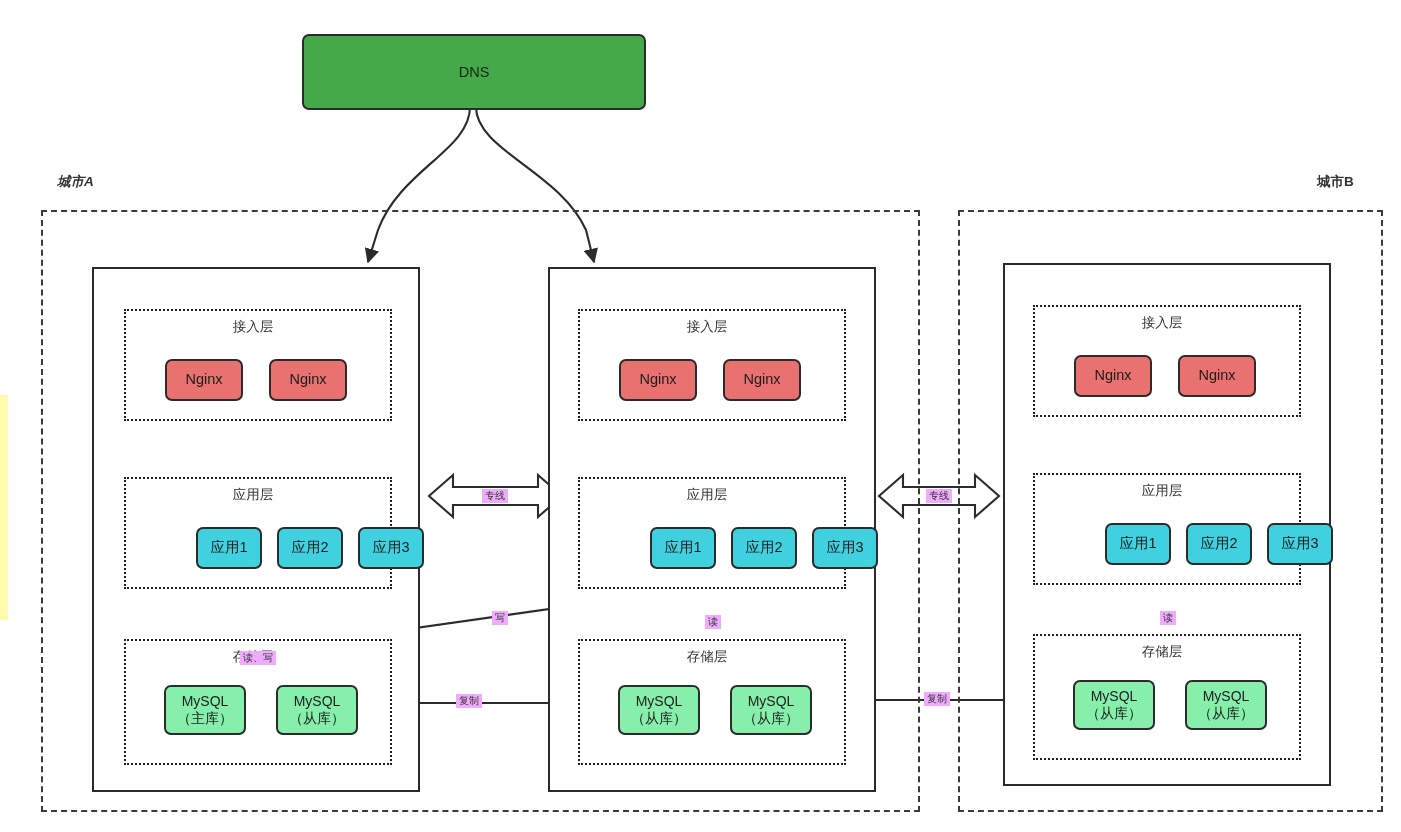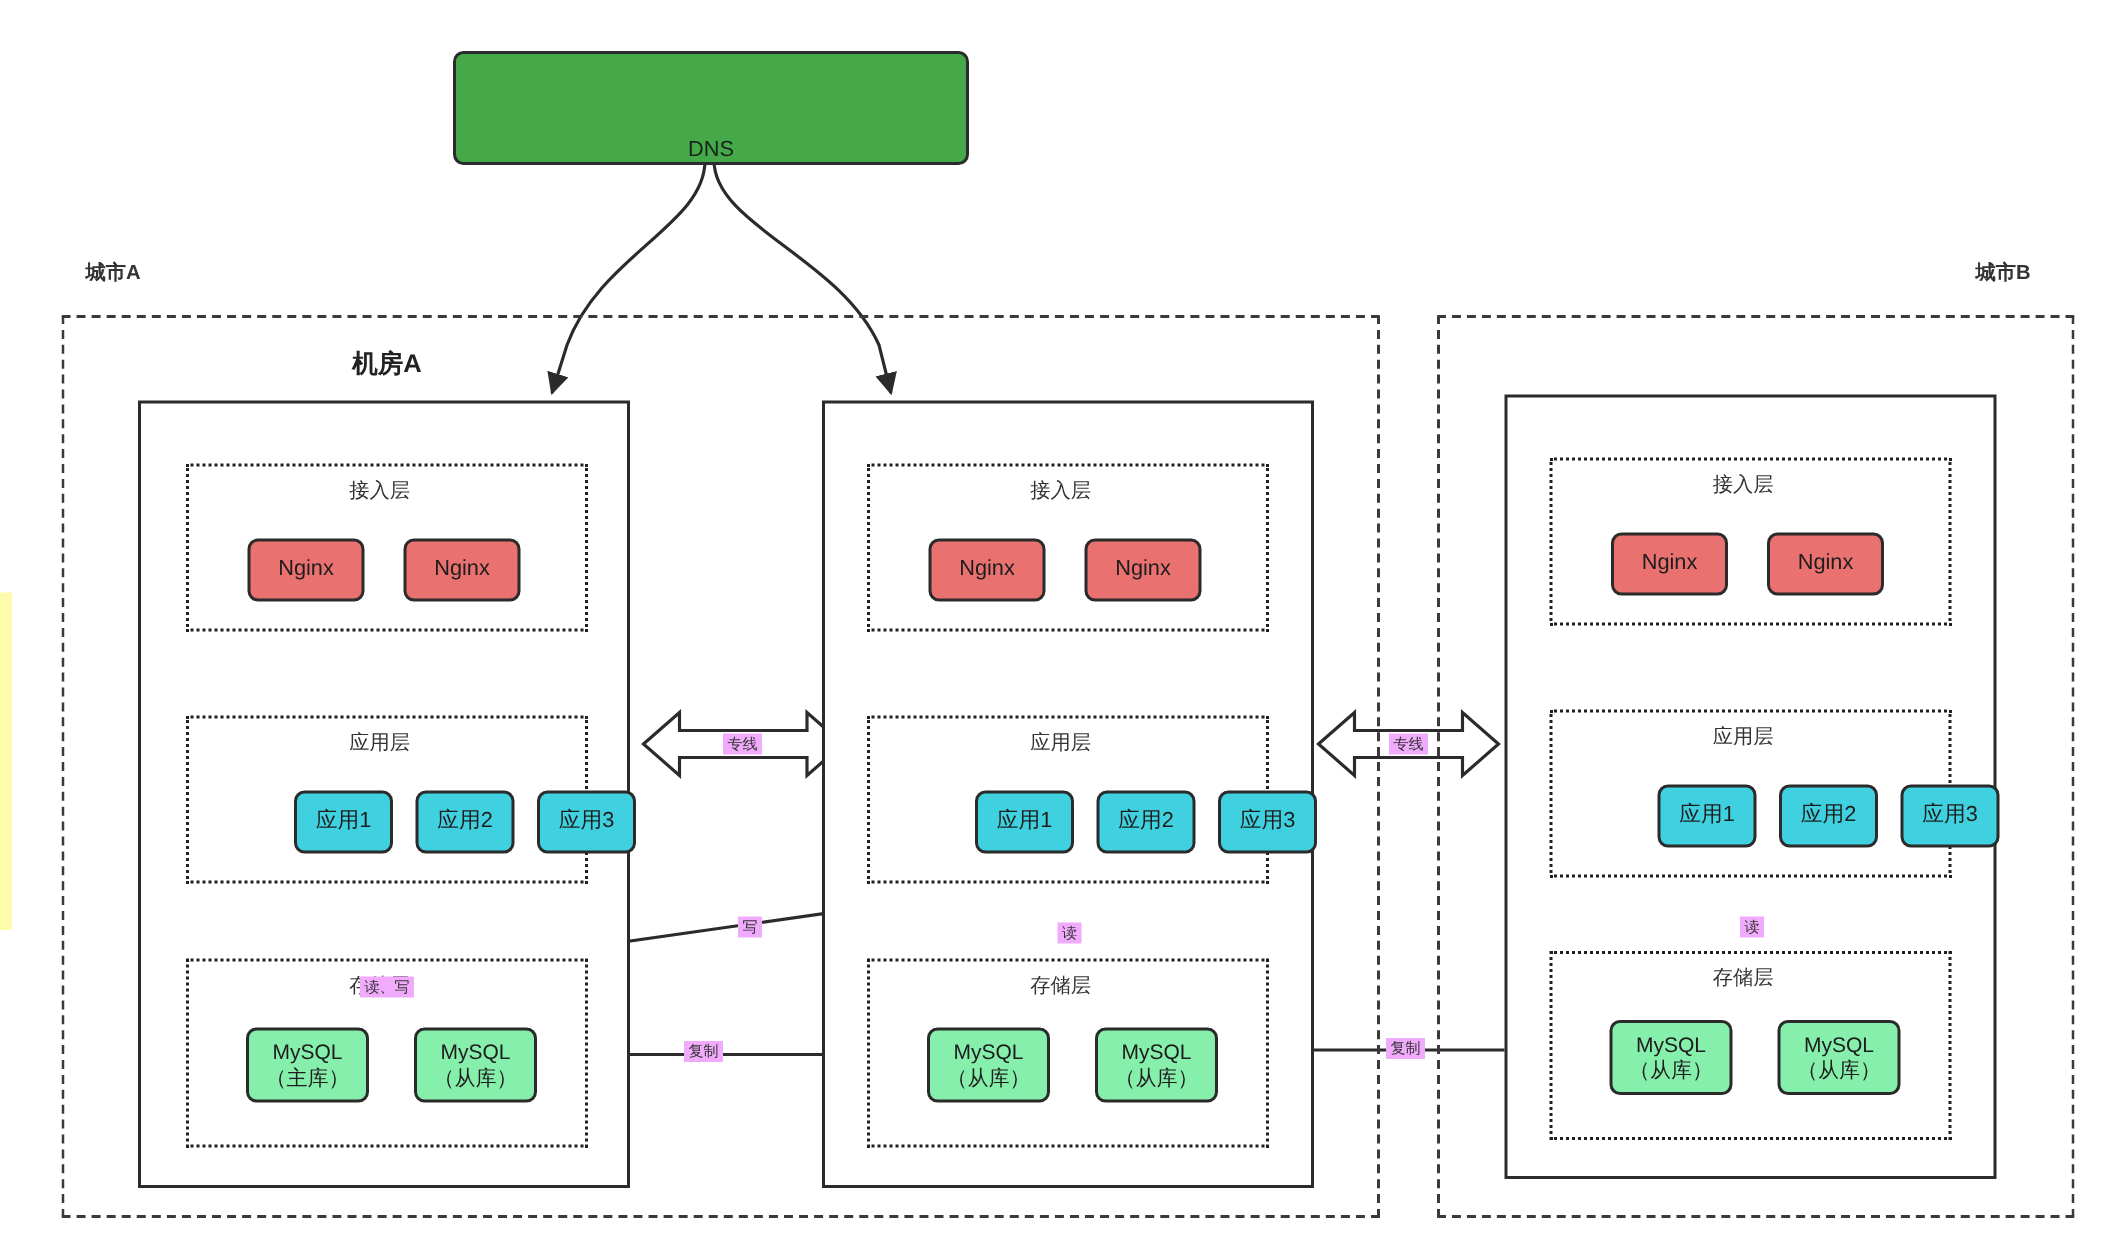--- a/index.html
+++ b/index.html
@@ -30,21 +30,21 @@
   
   .node{position:absolute;box-sizing:border-box;border:2.2px solid #2b2b2b;
         border-radius:7px;display:flex;align-items:center;justify-content:center;
         text-align:center;line-height:1.18;font-size:14.5px;color:#1d1d1d;}
   .node.nginx{background:#e9716f;}
   .node.app{background:#3fd1e0;margin-left:46px;}
   .node.db{background:#86efac;font-size:14px;}
 
   
   .dns{position:absolute;border:2.4px solid #2b2b2b;border-radius:7px;
-       background:#45a94a;display:flex;align-items:flex-end;justify-content:center;
+       background:#45a94a;display:flex;align-items:center;justify-content:center;
        font-size:14.5px;color:#16251a;}
 
   
   .edge-label{position:absolute;font-size:10px;color:#333;background:#f0abfc;
               padding:0 3px;white-space:nowrap;transform:translate(-50%,-50%);}
 </style>
 </head>
 <body>
 
 <div id="stage">
@@ -88,24 +88,23 @@
     <g>
       <path d="M879,496 L903,475 L903,487 L975,487 L975,475 L999,496
                L975,517 L975,505 L903,505 L903,517 Z" fill="#ffffff" stroke="#2b2b2b" stroke-width="2.1" stroke-linejoin="miter"></path>
     </g>
   </svg>
 
   <div class="dns" style="left:302px;top:34px;width:340px;height:72px;">
     <span>DNS</span>
   </div>
 
-  <div class="abs city-label" style="left:57px;top:173px;">城市A</div>
+  <div class="abs city-label" style="left:57px;top:173px;font-style:italic;">城市A</div>
   <div class="abs city" style="left:41px;top:210px;width:879px;height:602px;"></div>
 
-  <div class="abs dc-title" style="left:92px;top:231px;width:332px;">机房A</div>
   <div class="abs dc" style="left:92px;top:267px;width:328px;height:525px;"></div>
 
   <div class="abs layer-box" style="left:124px;top:309px;width:268px;height:112px;">
     <div class="layer-title">接入层</div>
     <div class="node nginx" style="left:39px;top:48px;width:78px;height:42px;">
       <span>Nginx</span>
     </div>
     <div class="node nginx" style="left:143px;top:48px;width:78px;height:42px;">
       <span>Nginx</span>
     </div>

